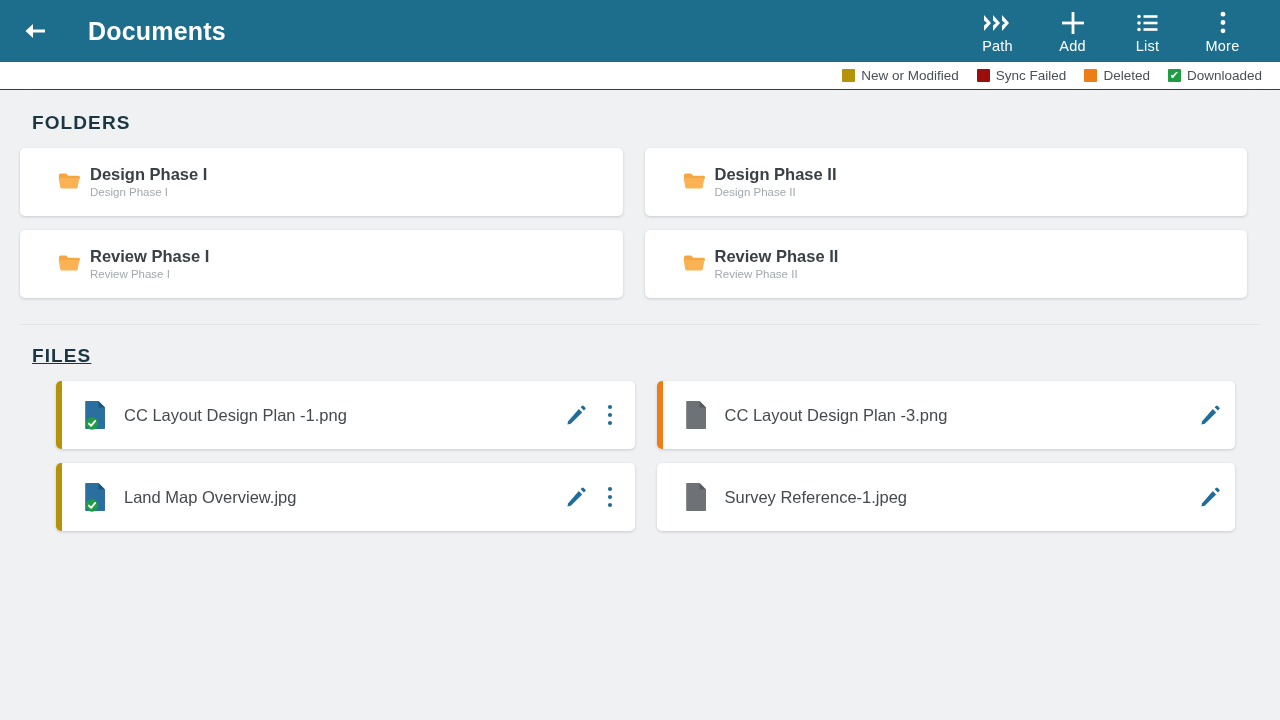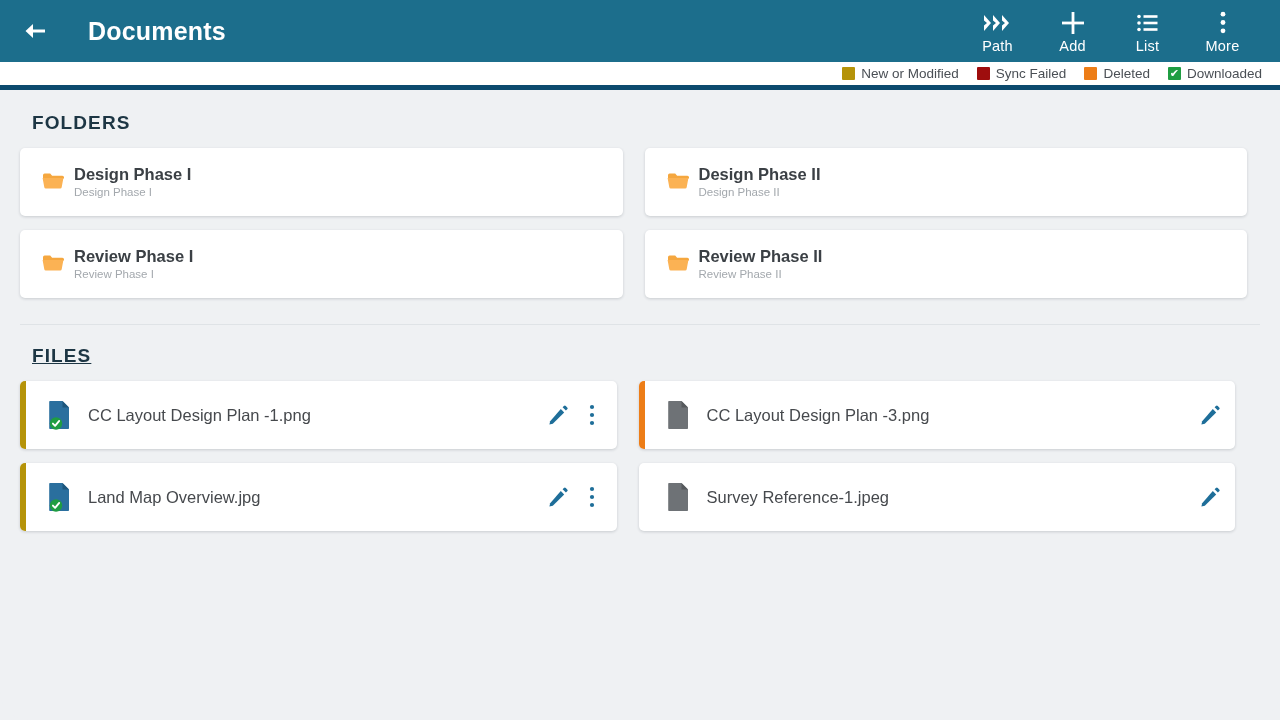--- a/index.html
+++ b/index.html
@@ -64,21 +64,21 @@
 
   
   .legend-bar {
     height: 28px;
     background: #ffffff;
     display: flex;
     align-items: center;
     justify-content: flex-end;
     padding-right: 18px;
     gap: 18px;
-    border-bottom: 5px solid #0c4a6e;
+    border-bottom: 1px solid #0c4a6e;
   }
   .legend-item {
     display: flex;
     align-items: center;
     gap: 6px;
   }
   .legend-swatch {
     width: 13px; height: 13px;
     border-radius: 1px;
     display: inline-block;
@@ -118,21 +118,21 @@
     padding: 14px 33px 0 20px;
   }
 
   
   .folder-card {
     background: #ffffff;
     border-radius: 5px;
     height: 68px;
     display: flex;
     align-items: center;
-    padding-left: 22px;
+    padding-left: 38px;
     box-shadow: 0 1px 3px rgba(30,40,50,.18);
     cursor: pointer;
     overflow: hidden;
   }
   .folder-icon { flex: 0 0 auto; margin-right: 10px; margin-top: 2px; }
   .folder-text { display: flex; flex-direction: column; justify-content: center; }
   .folder-name {
     font-size: 16.5px;
     font-weight: bold;
     color: #3b4045;
@@ -150,20 +150,21 @@
     background: #dfe3e6;
     margin: 26px 20px 0 20px;
   }
 
   
   .files-grid {
     display: grid;
     grid-template-columns: 1fr 1fr;
     gap: 14px 22px;
     padding: 14px 45px 0 20px;
+    margin-left: 36px;
   }
   .file-card {
     background: #ffffff;
     border-radius: 5px;
     height: 68px;
     display: flex;
     align-items: center;
     box-shadow: 0 1px 3px rgba(30,40,50,.18);
     position: relative;
     overflow: hidden;

